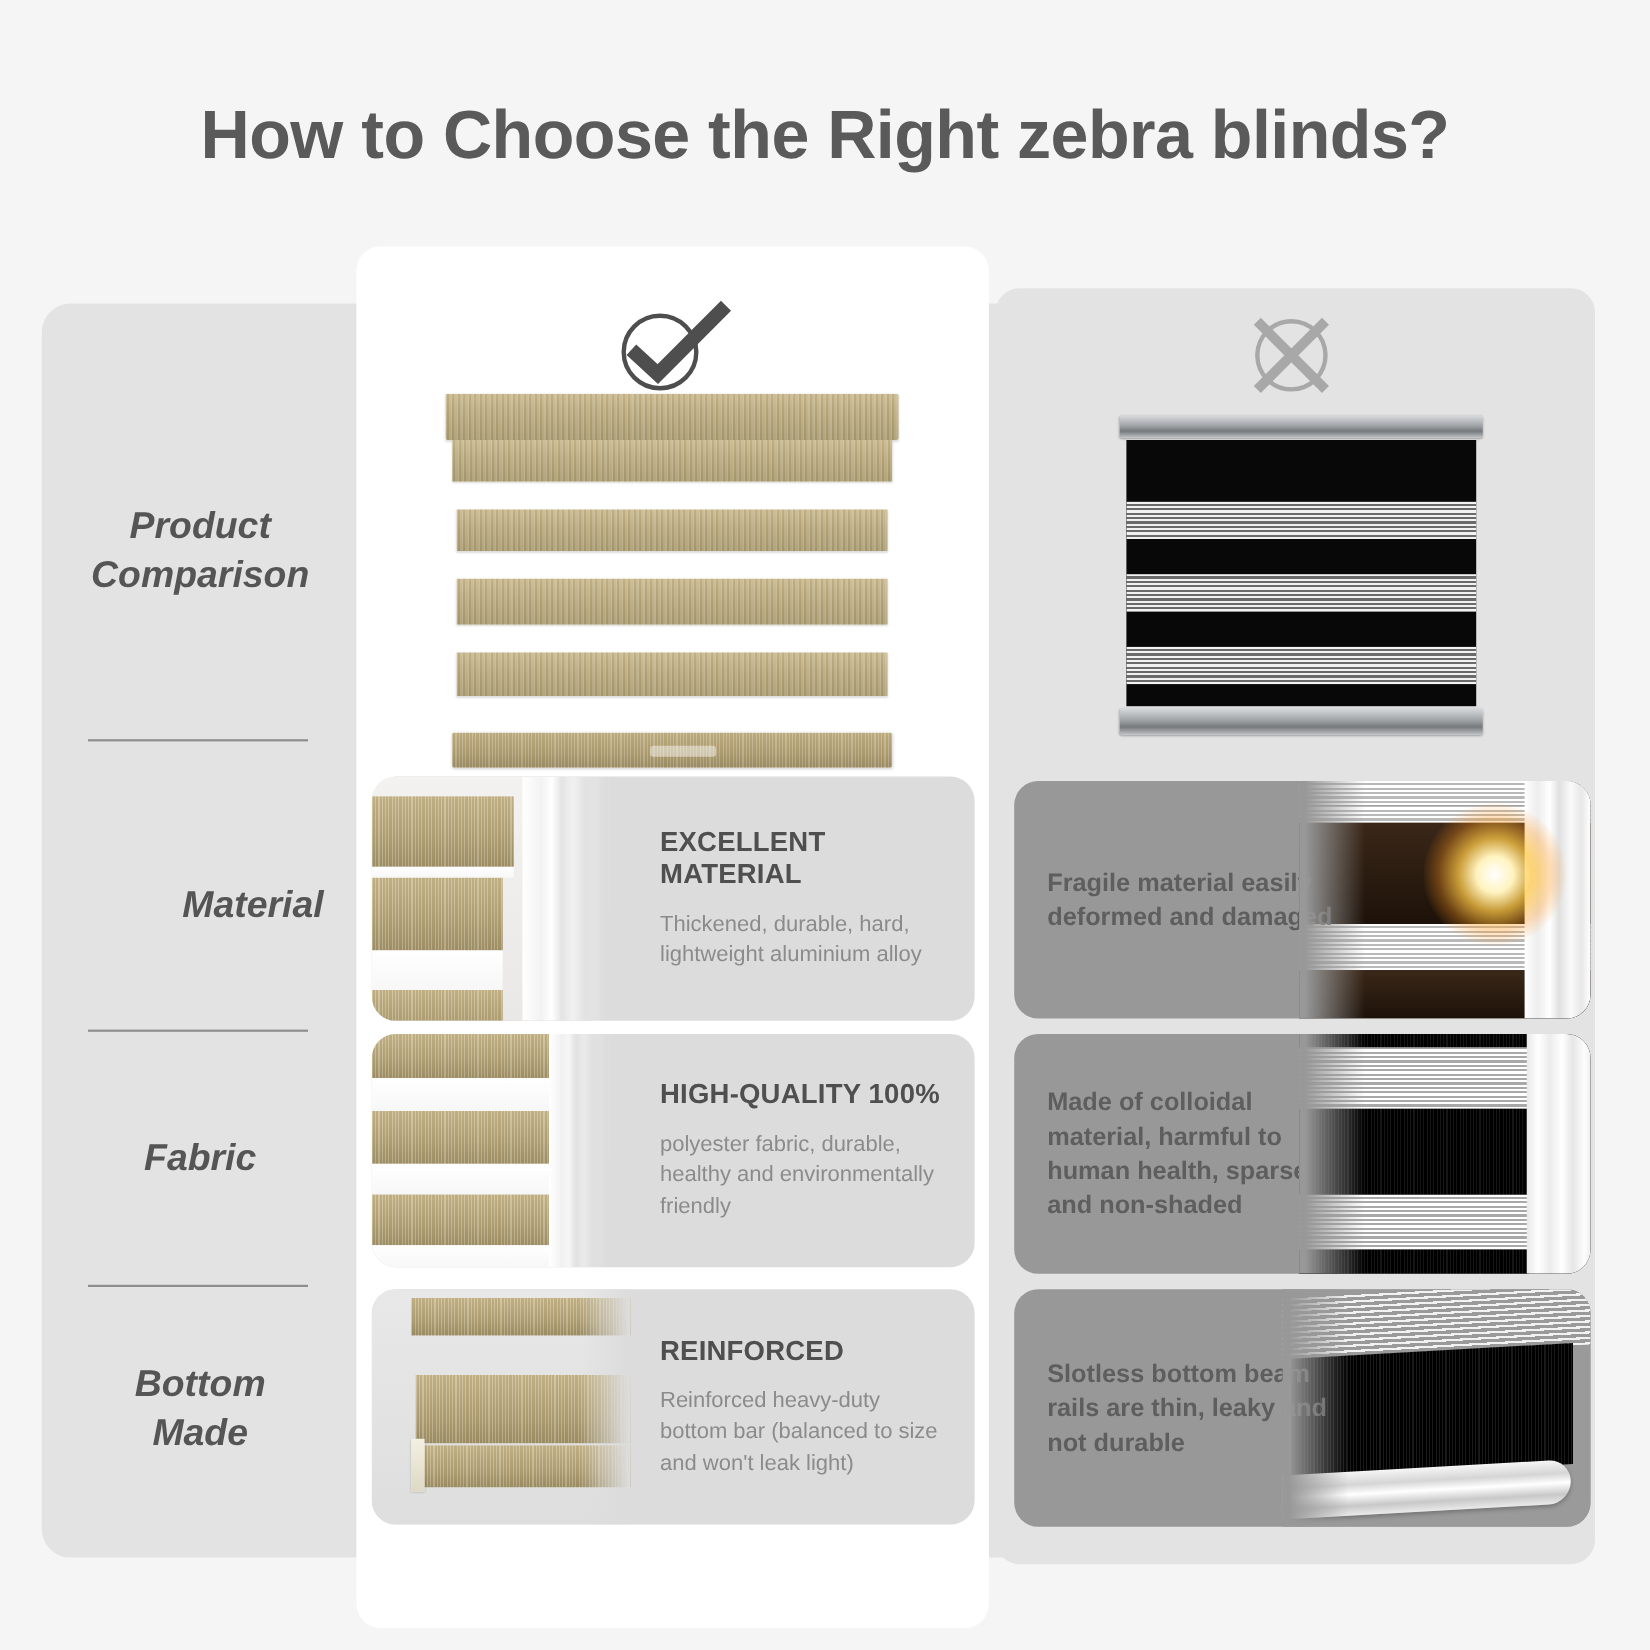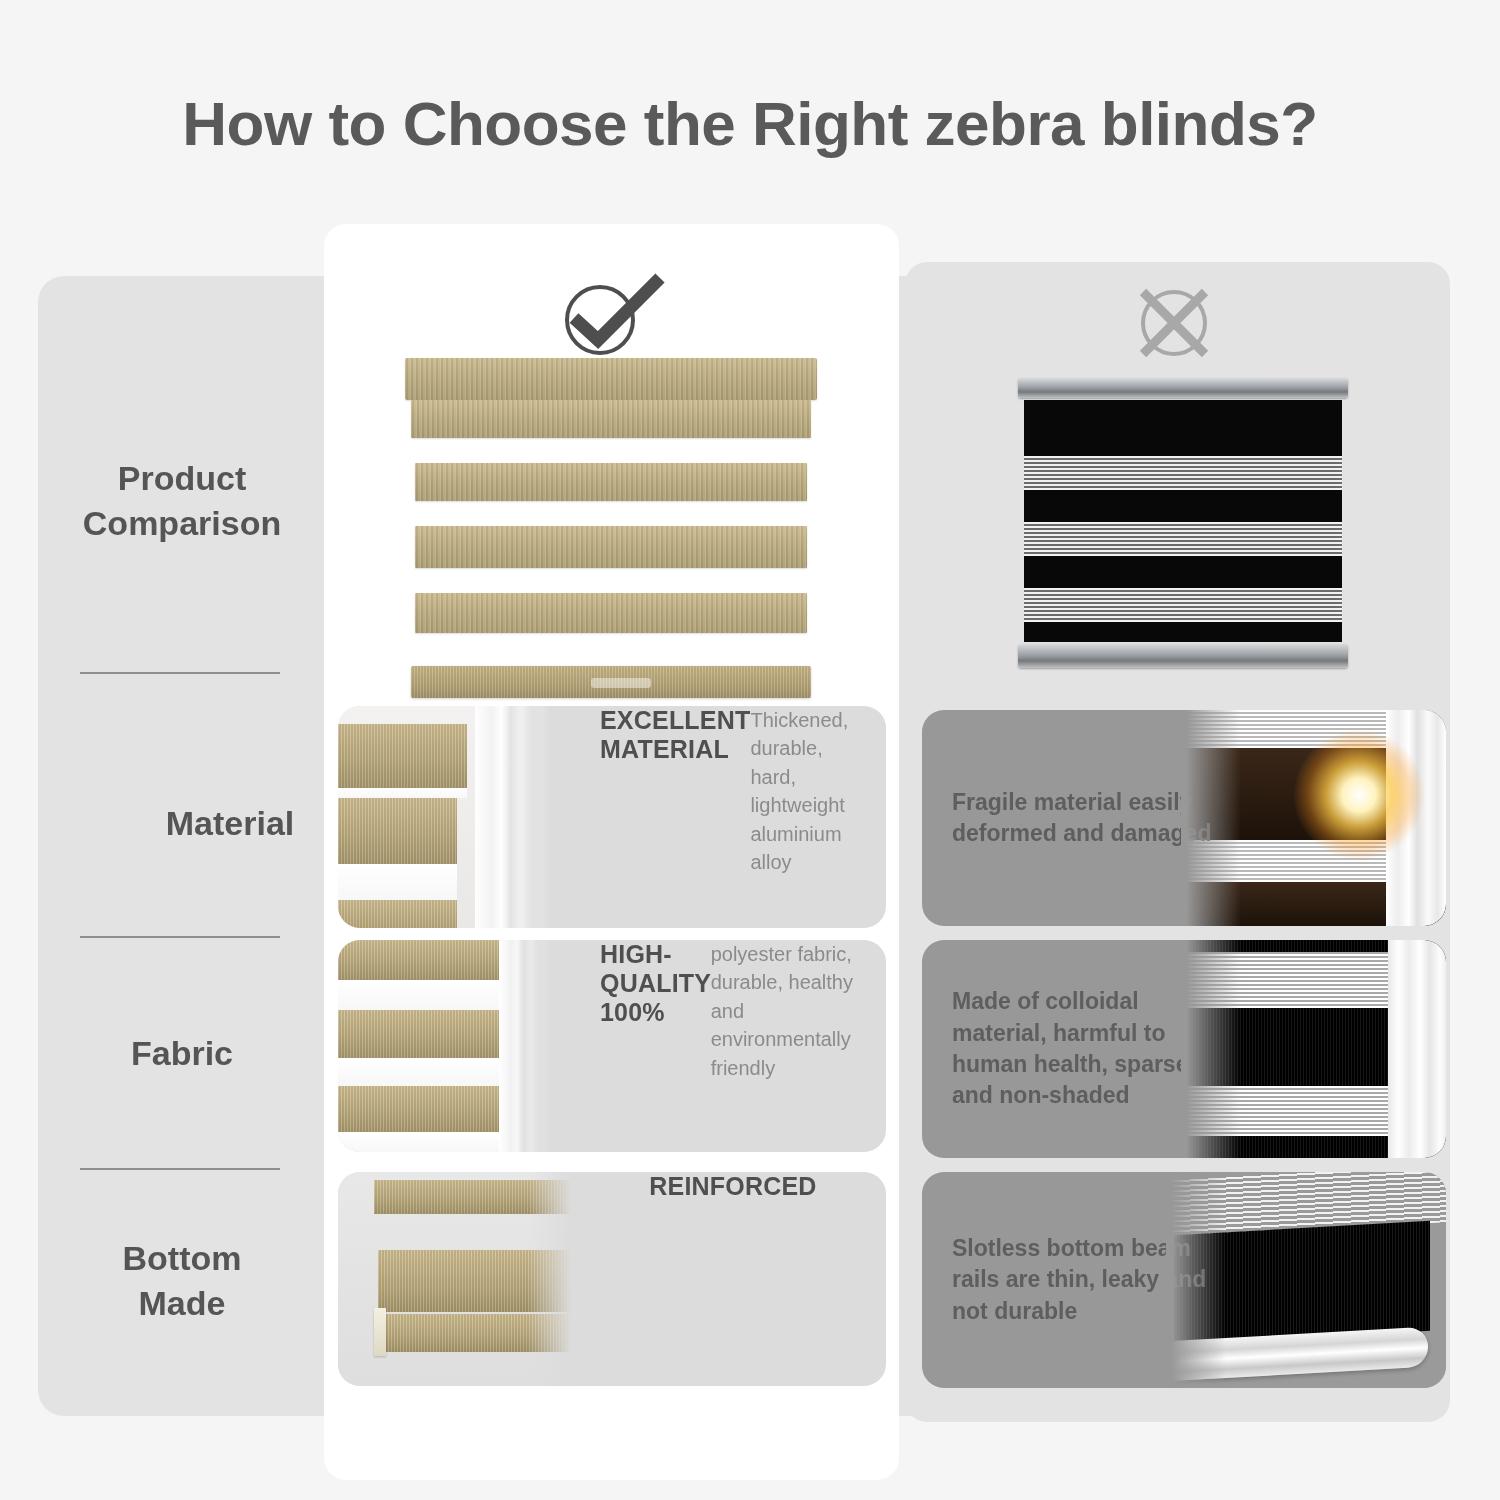--- a/index.html
+++ b/index.html
@@ -39,20 +39,21 @@
     border-radius: 26px;
   }
 
   
   .label-col {
     position: absolute;
     left: 38px;
     top: 276px;
     width: 288px;
     height: 1140px;
+    font-style: italic;
   }
   .row-label {
     position: absolute;
     left: 0;
     width: 288px;
     text-align: center;
     font-size: 34px;
     font-weight: bold;
     color: #555555;
     line-height: 1.32;
@@ -217,20 +218,21 @@
     width: 48px;
     background: linear-gradient(90deg, rgba(220,220,220,0) 0%, #dcdcdc 92%);
   }
   .feat-text {
     position: absolute;
     left: 262px;
     right: 20px;
     top: 0;
     bottom: 0;
     display: flex;
+    flex-direction: column;
     justify-content: center;
   }
   .feat-title {
     font-size: 25px;
     font-weight: bold;
     color: #4f4f4f;
     letter-spacing: 0.2px;
     margin-bottom: 16px;
   }
   .feat-desc {
@@ -508,20 +510,21 @@
     <div class="photo-bottombar">
       <div class="pb-slat" style="left:36px; top:8px; width:200px; height:34px;"></div>
       <div class="pb-slat" style="left:40px; top:78px; width:196px; height:62px;"></div>
       <div class="pb-slat" style="left:44px; top:142px; width:192px; height:38px;"></div>
       <div class="pb-endcap" style="left:36px; top:136px; width:12px; height:48px;"></div>
     </div>
     <div class="feat-photo-fade"></div>
   </div>
   <div class="feat-text">
     <div class="feat-title">REINFORCED</div>
+    <div class="feat-desc">Reinforced heavy-duty bottom bar (balanced to size and won't leak light)</div>
   </div>
 </div>
 
 <div class="neg-card" style="left:922px; top:710px; width:524px; height:216px;">
   <div class="neg-photo">
     <div class="photo-glare">
       <div class="pg-band-light" style="top:0px; height:22px;"></div>
       <div class="pg-band-light" style="top:22px; height:16px;"></div>
       <div class="pg-band-dark" style="top:38px; height:92px;"></div>
       <div class="pg-band-light" style="top:130px; height:42px;"></div>

